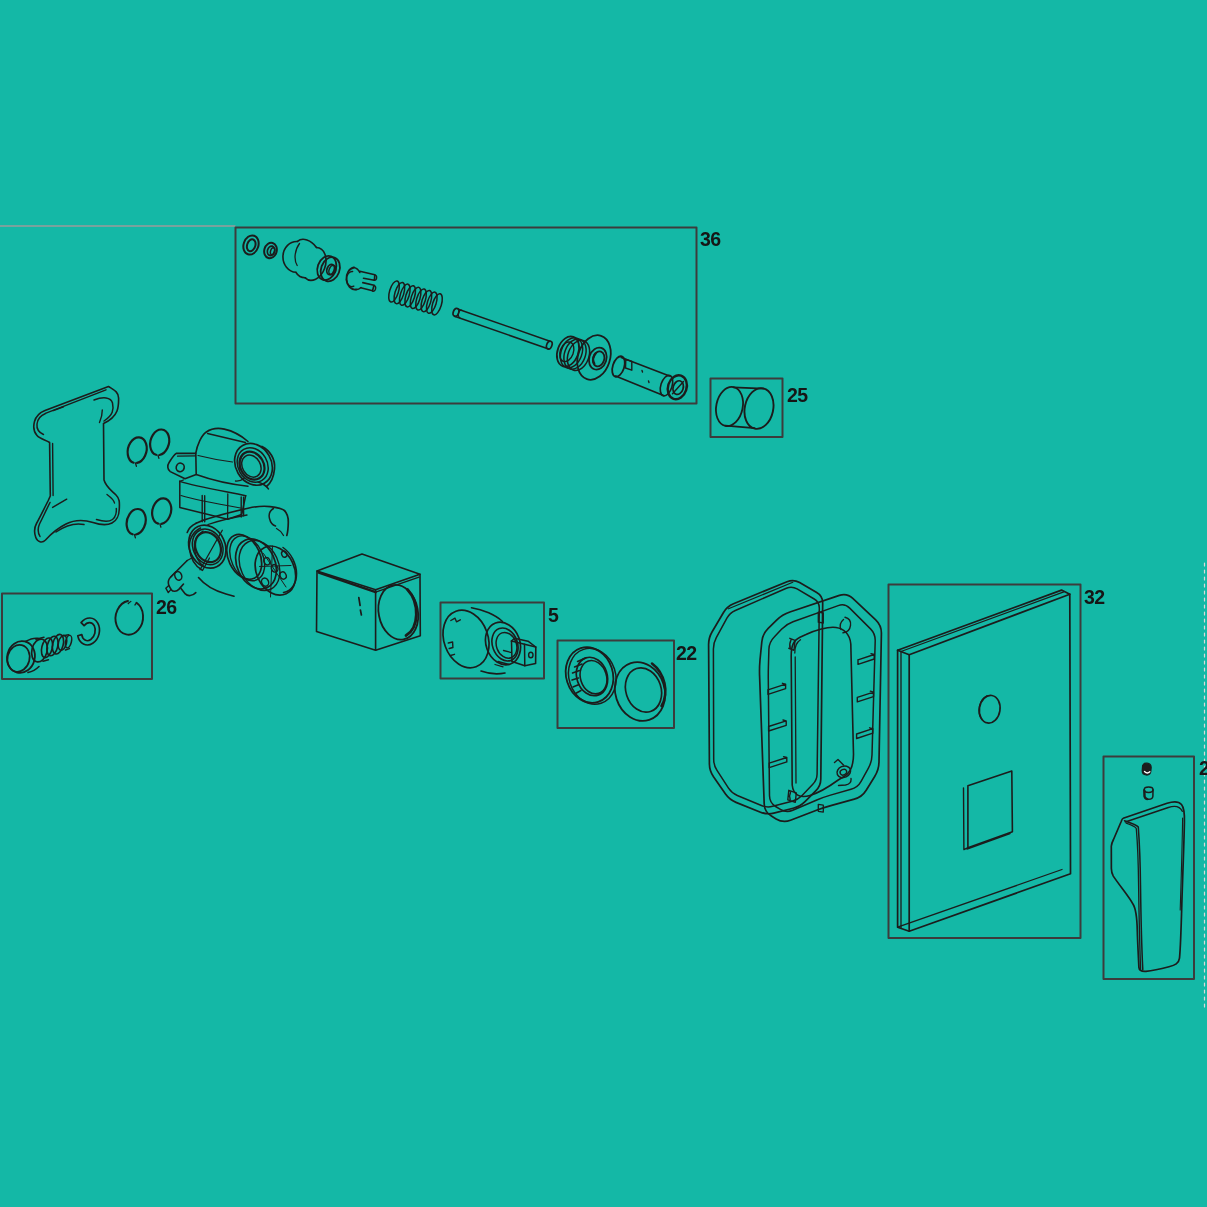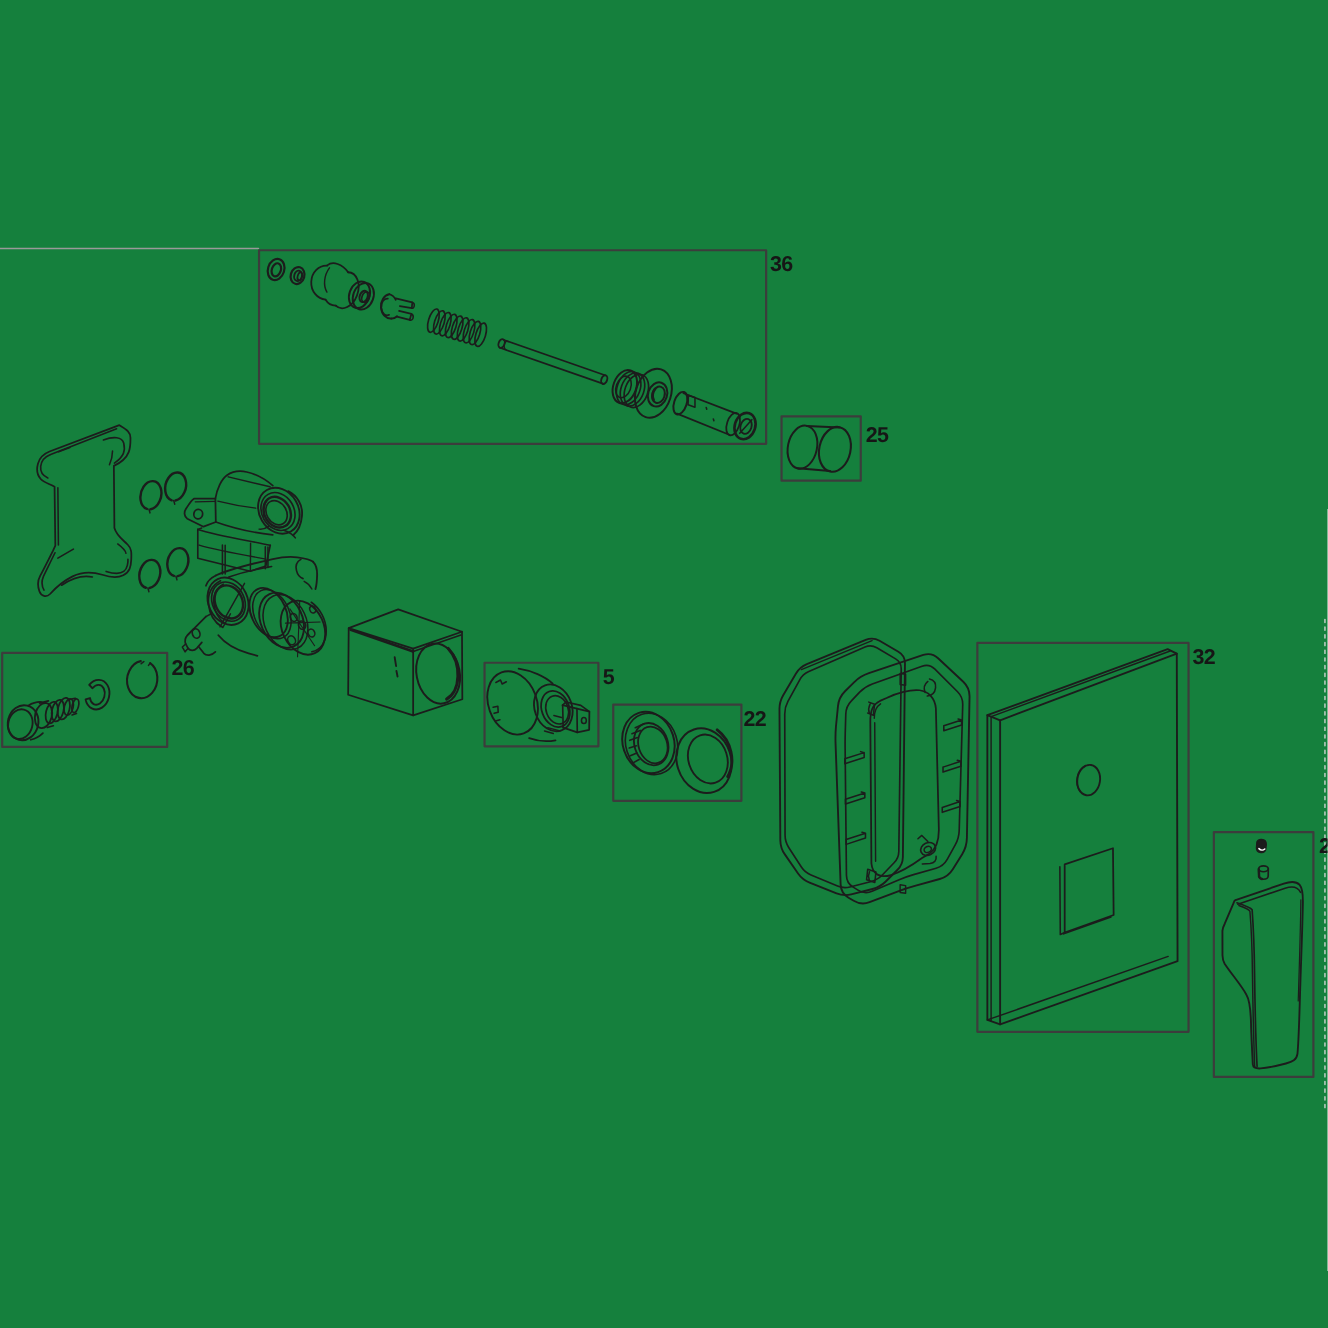--- a/index.html
+++ b/index.html
@@ -1,16 +1,16 @@
 <!DOCTYPE html>
 <html><head>
 <meta charset="utf-8">
 <style>
   html,body{margin:0;padding:0;background:#fff;}
-  .page{position:relative;width:1207px;height:1207px;background:#15803d;overflow:hidden;}
+  .page{position:relative;width:1207px;height:1207px;background:#14b8a6;overflow:hidden;}
   svg{position:absolute;top:0;left:0;}
   text{font-family:"Liberation Sans",sans-serif;font-weight:700;fill:#161616;-webkit-font-smoothing:antialiased;}
 </style>
 </head>
 <body>
 <div class="page">
 <svg width="1207" height="1207" viewBox="0 0 1207 1207" fill="none" stroke-linecap="round" stroke-linejoin="round">
 
   <line x1="0" y1="226" x2="235" y2="226" stroke="#9a9a9a" stroke-width="1.4"></line>
   <line x1="1204.5" y1="563" x2="1204.5" y2="1010" stroke="#d9d9d9" stroke-width="1.2" stroke-dasharray="3 4"></line>

